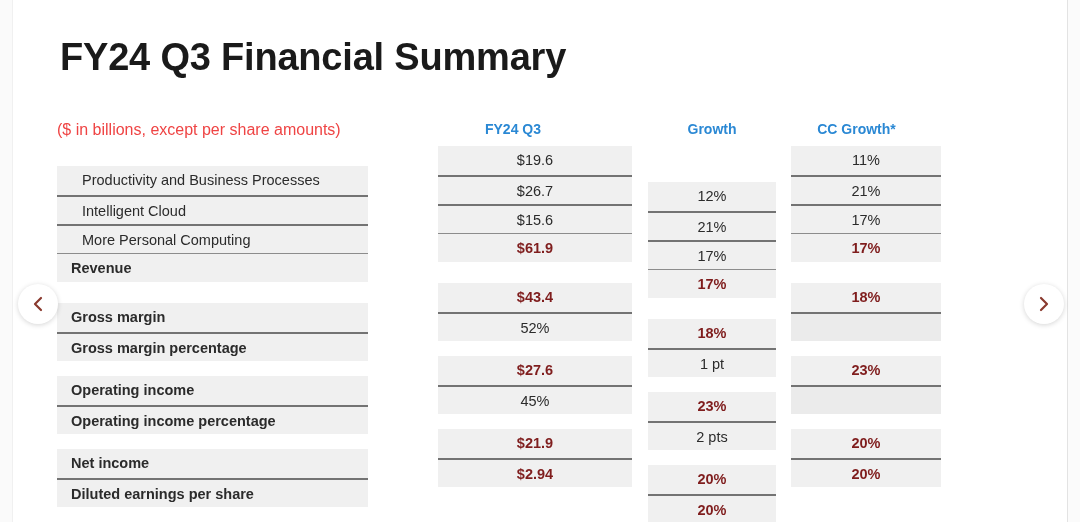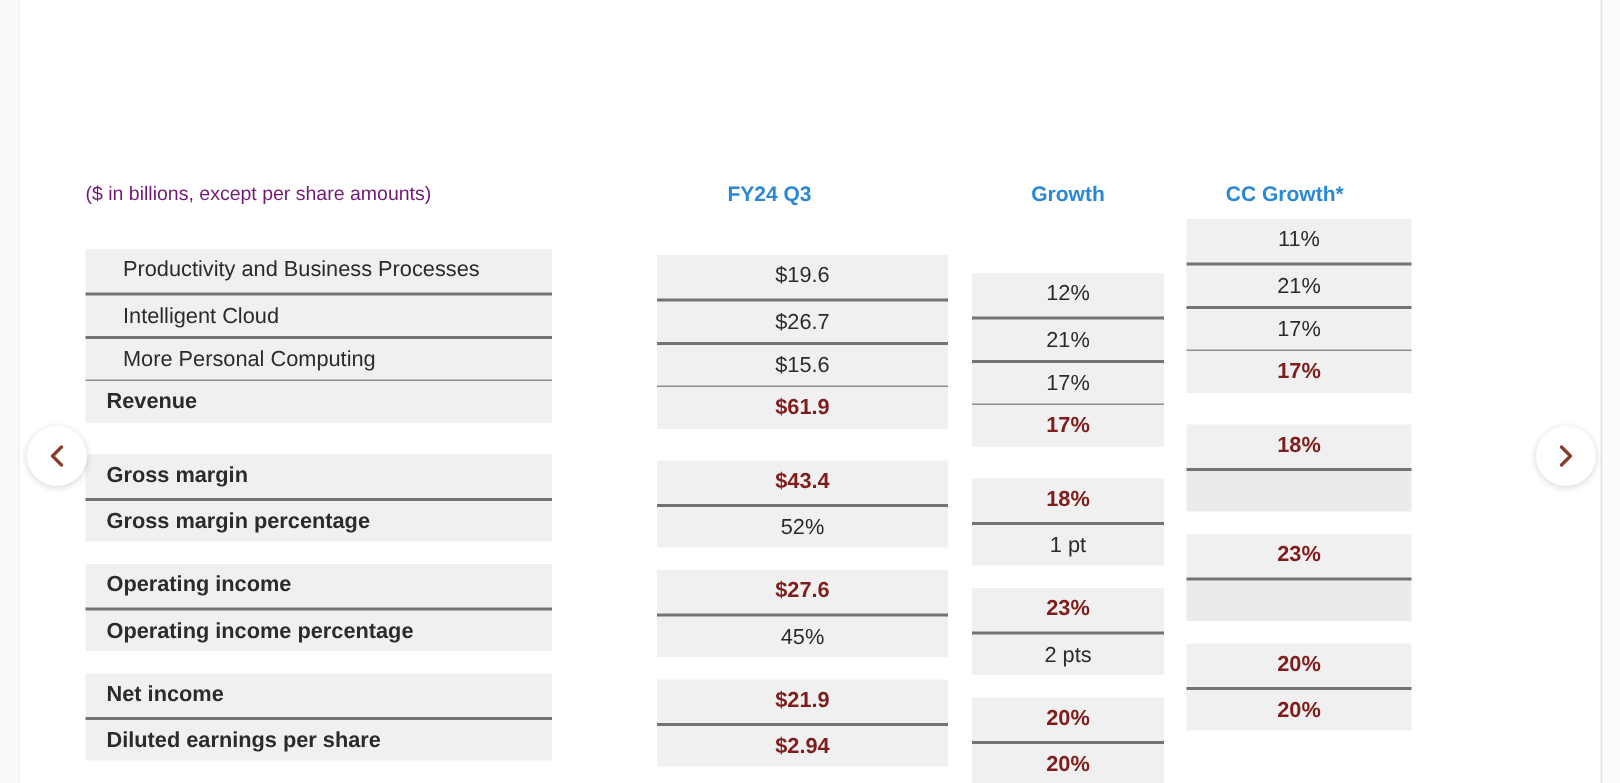--- a/index.html
+++ b/index.html
@@ -57,22 +57,22 @@
     font-weight: bold;
     color: #1a1a1a;
     letter-spacing: -0.2px;
     white-space: nowrap;
   }
 
   .caption {
     position: absolute;
     left: 57px;
     top: 121px;
-    font-size: 13px;
-    color: #701a75;
+    font-size: 16px;
+    color: #ef4444;
     white-space: nowrap;
   }
 
   .col-header {
     position: absolute;
     top: 121px;
     font-size: 14px;
     font-weight: bold;
     color: #2a88d4;
     text-align: center;
@@ -104,21 +104,21 @@
     left: 57px;
     width: 311px;
     padding-left: 25px;
     text-align: left;
     margin-top: 20px;
   }
   .cell.label.flush {
     padding-left: 14px;
     font-weight: bold;
   }
-  .cell.v1 { left: 438px; width: 194px; text-align: center; margin-top: 24px; }
+  .cell.v1 { left: 438px; width: 194px; text-align: center; }
   .cell.v2 { left: 648px; width: 128px; text-align: center; margin-top: 36px; }
   .cell.v3 { left: 791px; width: 150px; text-align: center; }
 
   .cell.bold { font-weight: bold; color: #7f1d1d; }
 
   
   .row.divided .cell {
     border-top: 2px solid #737373;
   }
   
@@ -149,20 +149,21 @@
 </head>
 <body>
 
 <div class="page-frame">
   <div class="edge-strip-left"></div>
   <div class="edge-divider-right"></div>
   <div class="edge-strip-right"></div>
 
   <div class="content">
 
+    <div class="title">FY24 Q3 Financial Summary</div>
     <div class="caption">($ in billions, except per share amounts)</div>
 
     <div class="col-header c1">FY24 Q3</div>
     <div class="col-header c2">Growth</div>
     <div class="col-header c3">CC Growth*</div>
 
     <div id="table-root">
         <div class="block" style="left: 0px; top: 146px;">
           <div class="row">
             <div class="cell label">Productivity and Business Processes</div>

